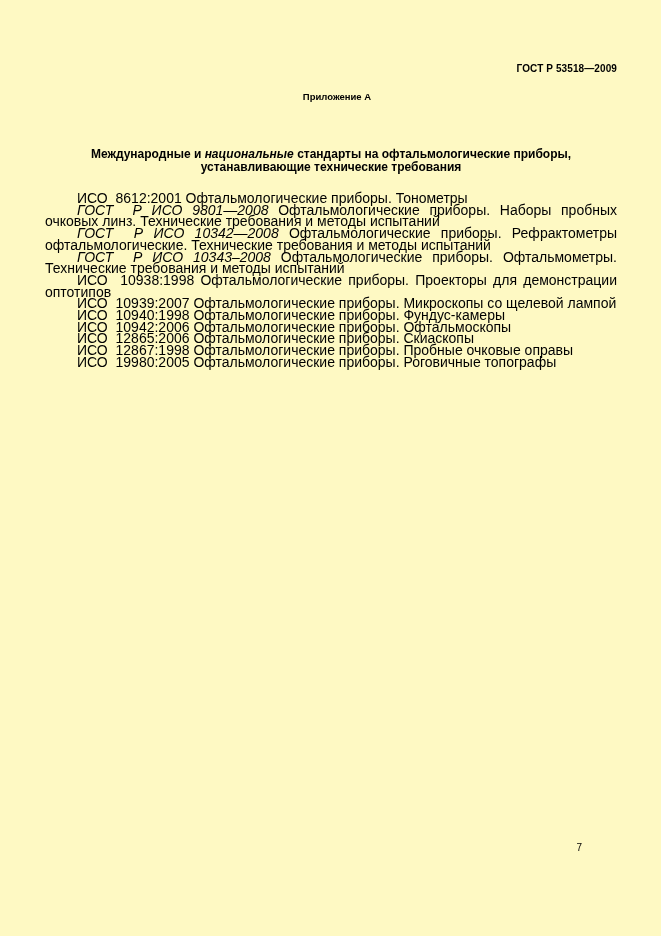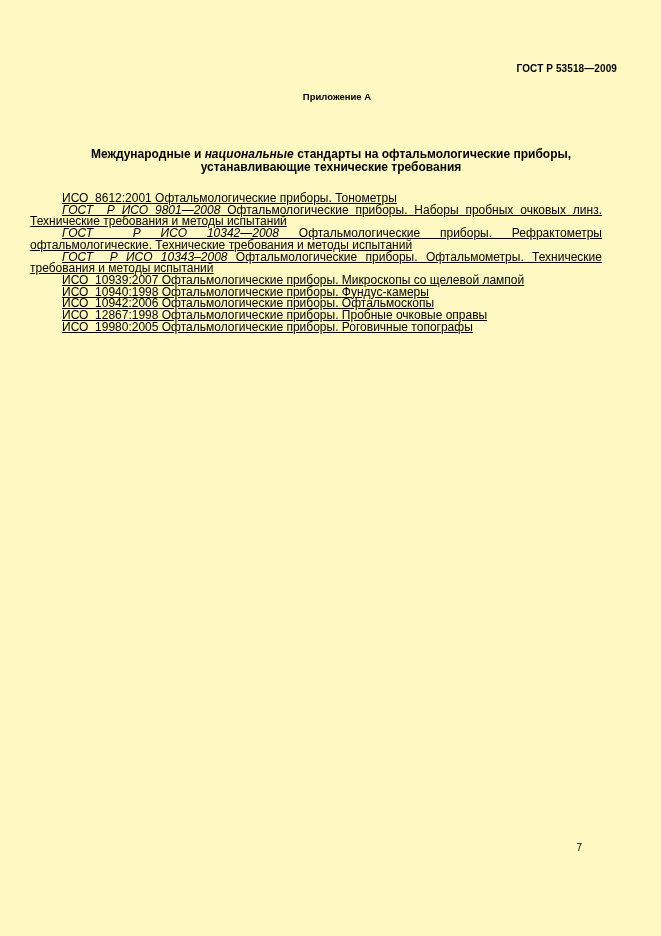--- a/index.html
+++ b/index.html
@@ -48,25 +48,24 @@
     font-size: 12px;
     font-weight: bold;
     line-height: 12.5px;
   }
   .italic {
     font-style: italic;
   }
   .standards {
     position: absolute;
     top: 193px;
-    left: 30px;
+    left: 45px;
     width: 572px;
-    font-size: 12px;
+    font-size: 14px;
     line-height: 11.7px;
-    text-decoration: underline;
   }
   .entry {
     margin: 0;
     text-indent: 32px;
     text-align: justify;
   }
   .entry .code {
     white-space: pre;
   }
   .page-number {
@@ -90,22 +89,24 @@
   <div class="section-title">
     <div><span>Международные и </span><span class="italic">национальные</span><span> стандарты на офтальмологические приборы,</span></div>
     <div>устанавливающие технические требования</div>
   </div>
 
   <div class="standards" id="standards-list">
       <p class="entry"><span class="code">ИСО  8612:2001</span><span class="entry-title"> Офтальмологические приборы. Тонометры</span></p>
       <p class="entry"><span class="code italic">ГОСТ  Р ИСО 9801—2008</span><span class="entry-title"> Офтальмологические приборы. Наборы пробных очковых линз. Технические требования и методы испытаний</span></p>
       <p class="entry"><span class="code italic">ГОСТ  Р ИСО 10342—2008</span><span class="entry-title"> Офтальмологические приборы. Рефрактометры офтальмологические. Технические требования и методы испытаний</span></p>
       <p class="entry"><span class="code italic">ГОСТ  Р ИСО 10343–2008</span><span class="entry-title"> Офтальмологические приборы. Офтальмометры. Технические требования и методы испытаний</span></p>
+      <p class="entry"><span class="code">ИСО  10938:1998</span><span class="entry-title"> Офтальмологические приборы. Проекторы для демонстрации оптотипов</span></p>
       <p class="entry"><span class="code">ИСО  10939:2007</span><span class="entry-title"> Офтальмологические приборы. Микроскопы со щелевой лампой</span></p>
       <p class="entry"><span class="code">ИСО  10940:1998</span><span class="entry-title"> Офтальмологические приборы. Фундус-камеры</span></p>
       <p class="entry"><span class="code">ИСО  10942:2006</span><span class="entry-title"> Офтальмологические приборы. Офтальмоскопы</span></p>
+      <p class="entry"><span class="code">ИСО  12865:2006</span><span class="entry-title"> Офтальмологические приборы. Скиаскопы</span></p>
       <p class="entry"><span class="code">ИСО  12867:1998</span><span class="entry-title"> Офтальмологические приборы. Пробные очковые оправы</span></p>
       <p class="entry"><span class="code">ИСО  19980:2005</span><span class="entry-title"> Офтальмологические приборы. Роговичные топографы</span></p>
     </div>
 
   <div class="page-number">7</div>
 
 </div>
 
 </body></html>

